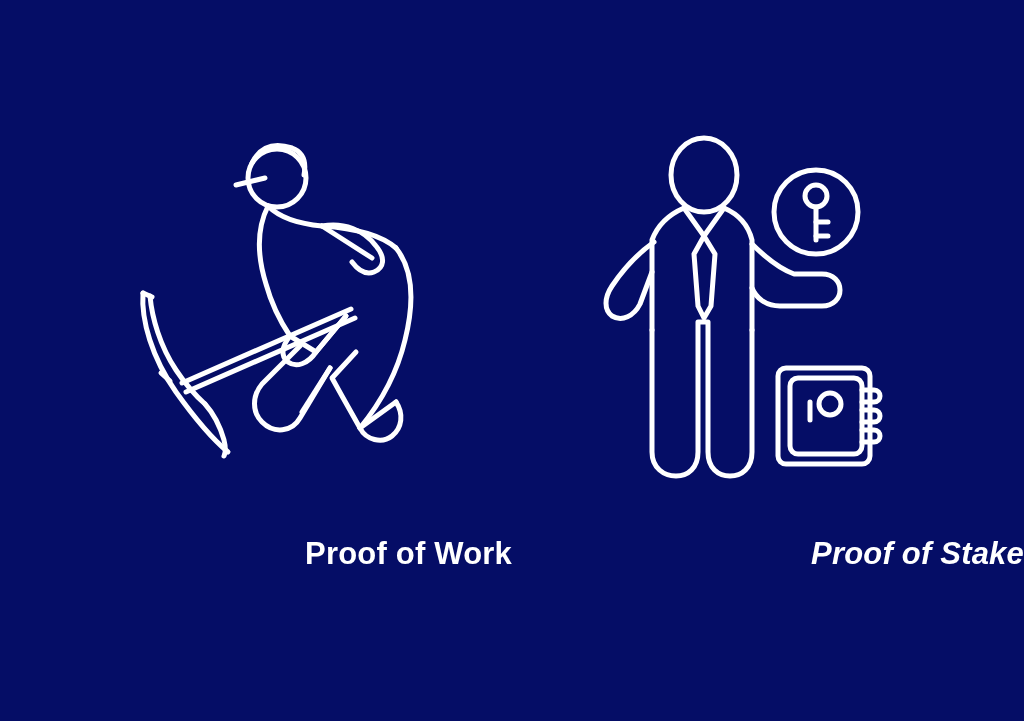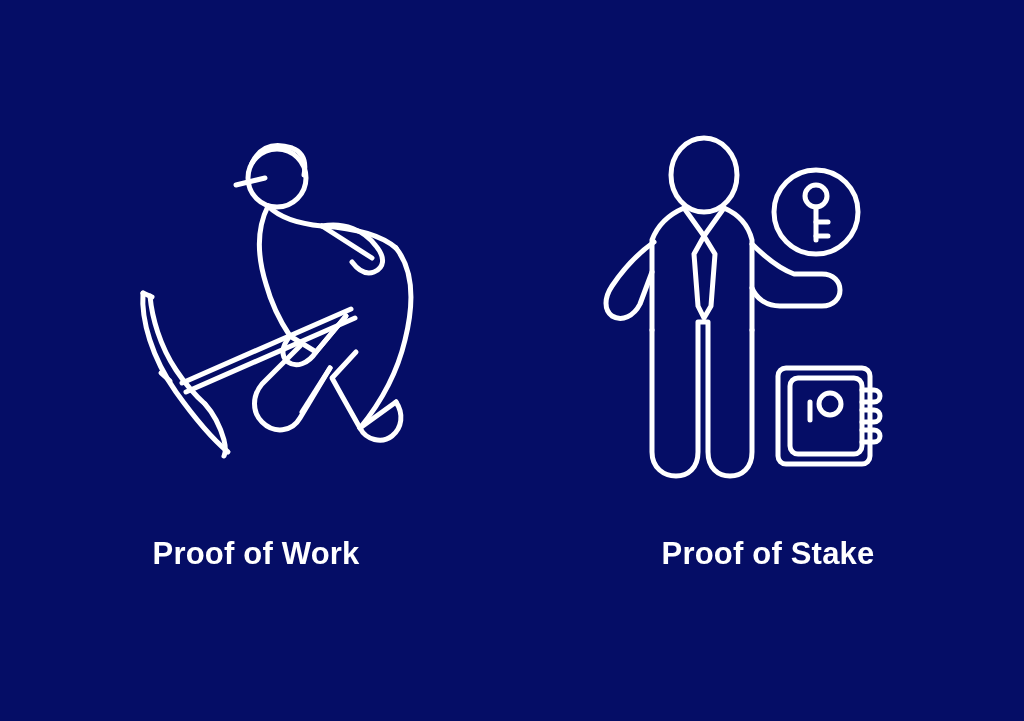--- a/index.html
+++ b/index.html
@@ -38,21 +38,21 @@
     display: block;
     width: 512px;
     height: 721px;
   }
 
   .caption {
     position: absolute;
     top: 534px;
     width: 512px;
     left: 0;
-    text-align: center;
+    text-align: right;
     color: #ffffff;
     font-family: "Liberation Sans", sans-serif;
     font-size: 31px;
     font-weight: bold;
     letter-spacing: 0.2px;
     line-height: 40px;
     white-space: nowrap;
   }
 </style>
 </head>
@@ -186,16 +186,16 @@
         <rect x="266" y="368" width="92" height="96" rx="8"></rect>
         <rect x="278" y="378" width="72" height="76" rx="8"></rect>
         <circle cx="318" cy="404" r="11"></circle>
         <path d="M298 402 L 298 420"></path>
         <path d="M350 390 L 362 390 C 366 390, 368 393, 368 396 C 368 399, 366 402, 362 402 L 350 402"></path>
         <path d="M350 410 L 362 410 C 366 410, 368 413, 368 416 C 368 419, 366 422, 362 422 L 350 422"></path>
         <path d="M350 430 L 362 430 C 366 430, 368 433, 368 436 C 368 439, 366 442, 362 442 L 350 442"></path>
       </svg>
     </div>
 
-    <div class="caption" style="color: rgb(255, 255, 255);">Proof of Stake</div>
+    <div class="caption" style="color: rgb(255, 255, 255); font-style: italic;">Proof of Stake</div>
   </div>
 
 </div>
 
 </body></html>

